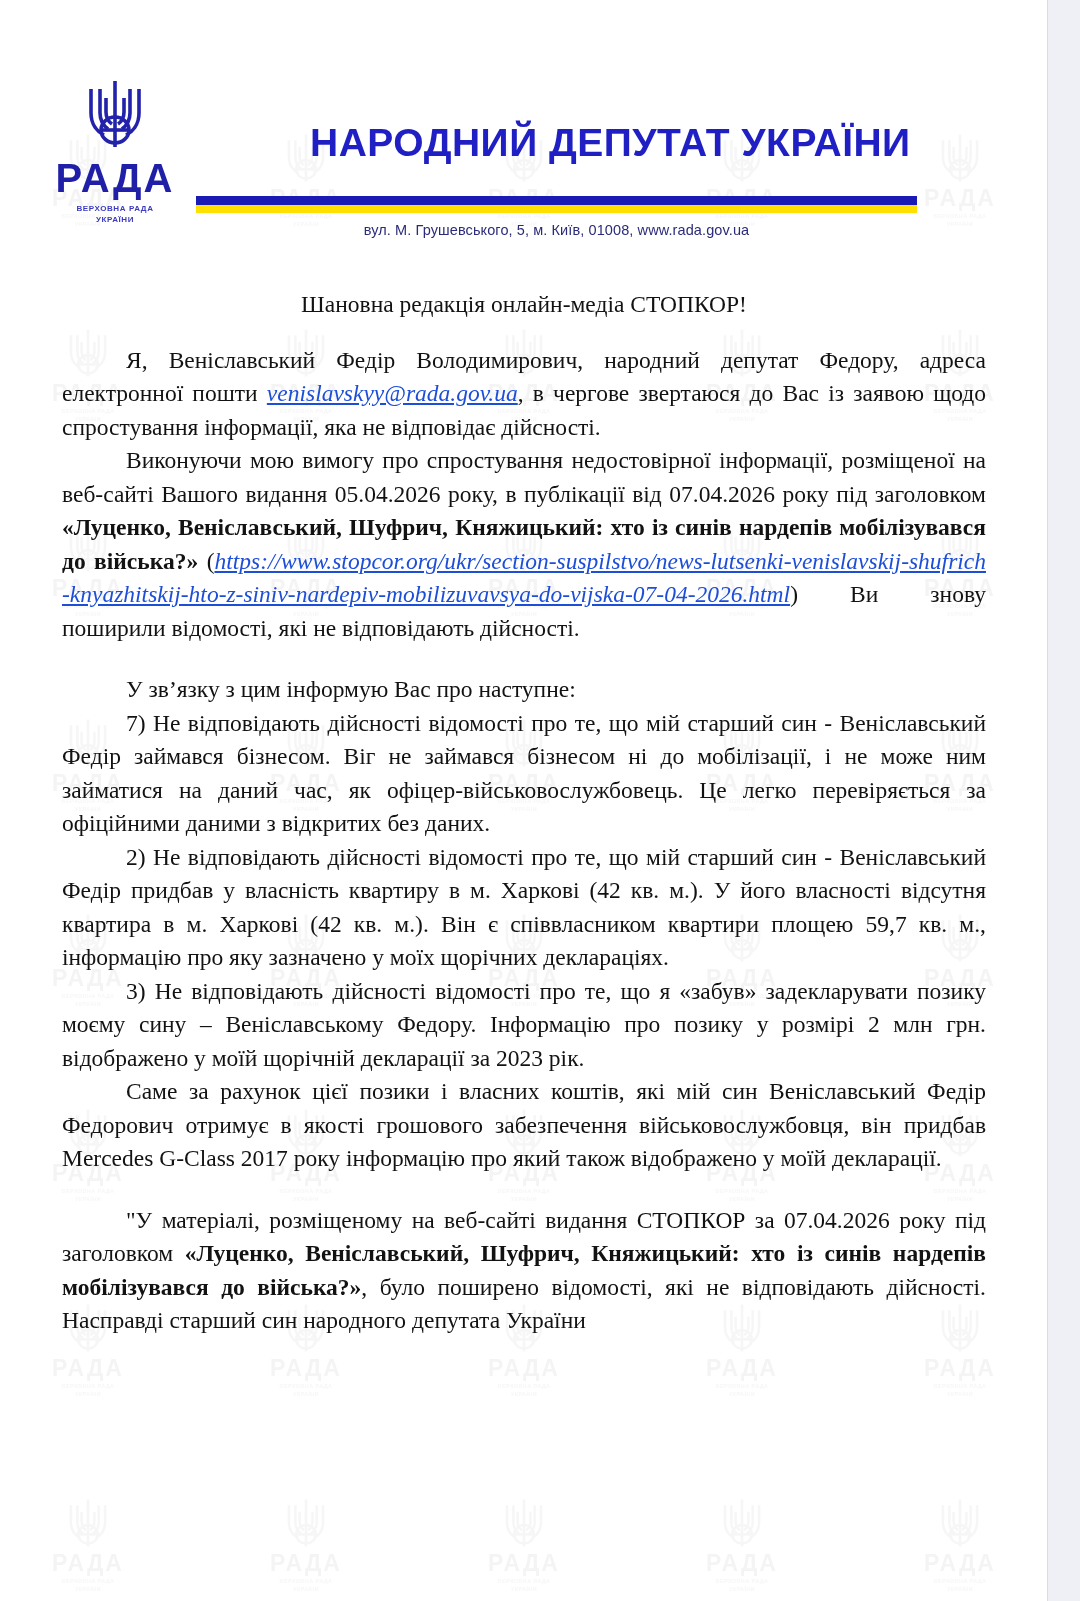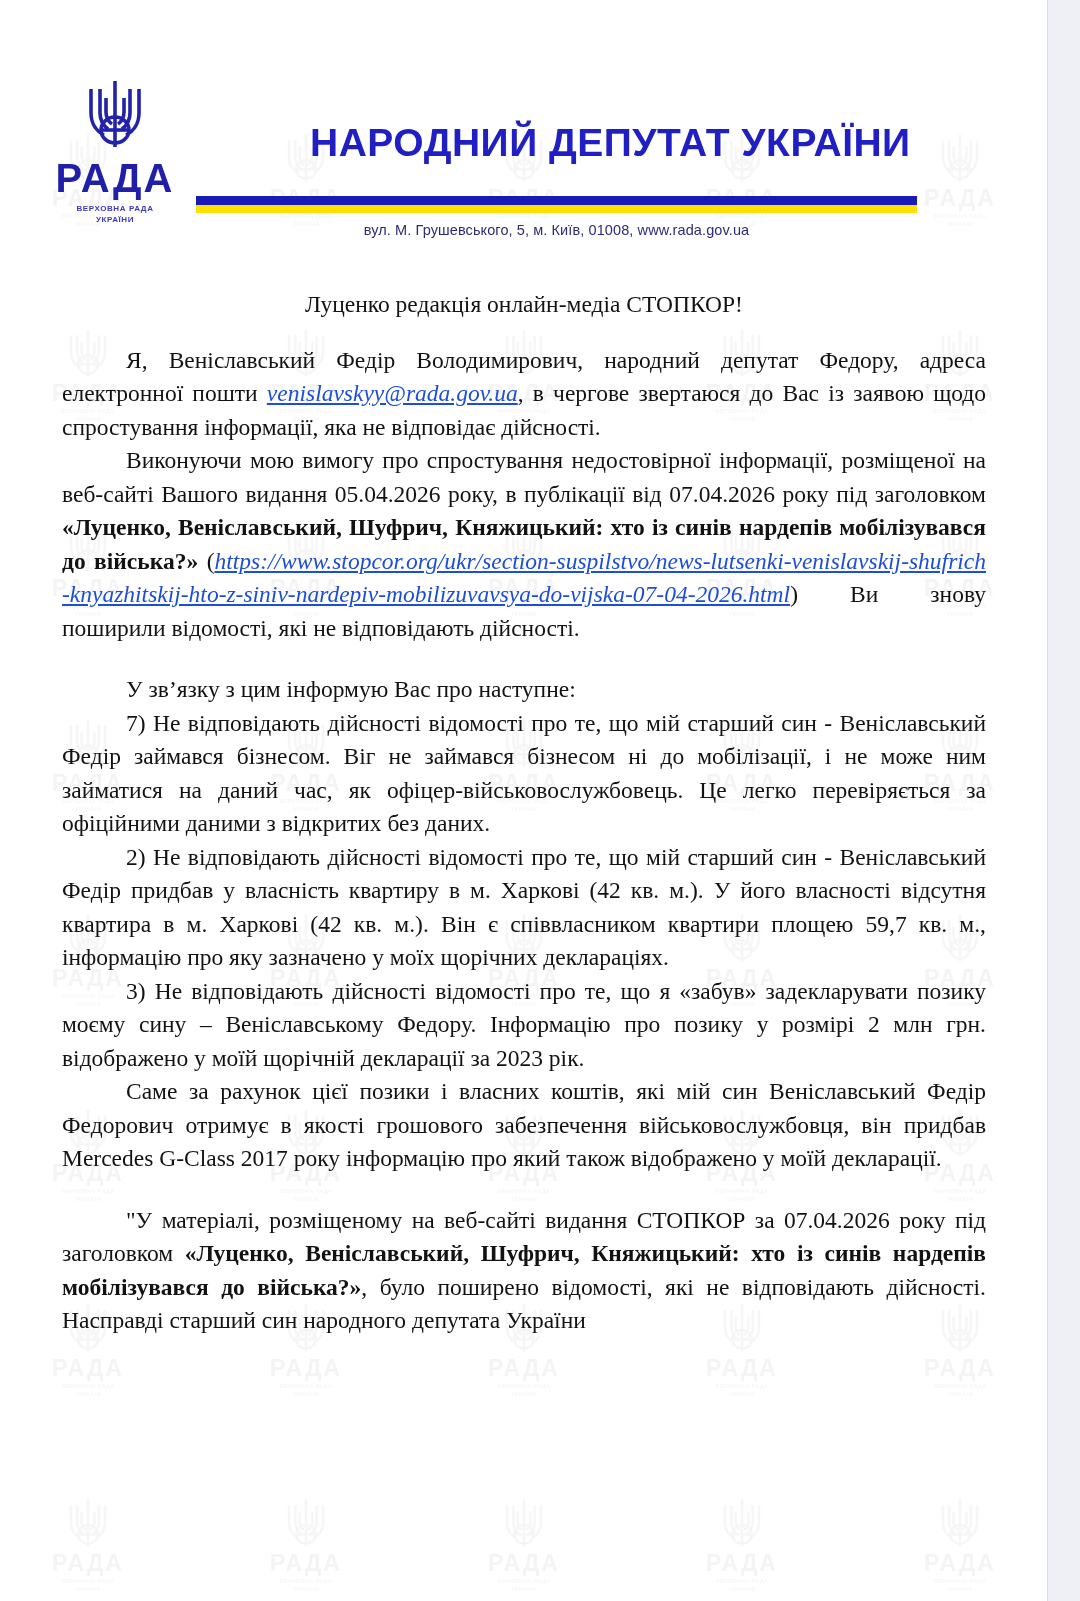--- a/index.html
+++ b/index.html
@@ -906,21 +906,21 @@
       <div id="flag-rule">
         <div class="bar-blue"></div>
         <div class="bar-yellow"></div>
       </div>
 
       <div id="address-line">вул. М. Грушевського, 5, м. Київ, 01008,  www.rada.gov.ua</div>
     </div>
 
     <div id="letter-body">
 
-      <p id="salutation">Луценко редакція онлайн-медіа СТОПКОР!</p>
+      <p id="salutation">Шановна редакція онлайн-медіа СТОПКОР!</p>
 
       <p class="para"><span>Я, Веніславський Федір Володимирович, народний депутат Федору, адреса електронної пошти </span><a class="lnk">venislavskyy@rada.gov.ua</a><span>, в чергове звертаюся до Вас із заявою щодо спростування інформації, яка не відповідає дійсності.</span></p>
 
       <p class="para"><span>Виконуючи мою вимогу про спростування недостовірної інформації, розміщеної на веб-сайті Вашого видання 05.04.2026 року, в публікації від 07.04.2026 року під заголовком </span><span class="em-bold">«Луценко, Веніславський, Шуфрич, Княжицький: хто із синів нардепів мобілізувався до війська?»</span><span> (</span><a class="lnk">https://www.stopcor.org/ukr/section-suspilstvo/news-lutsenki-venislavskij-shufrich-knyazhitskij-hto-z-siniv-nardepiv-mobilizuvavsya-do-vijska-07-04-2026.html</a><span>) Ви знову поширили відомості, які не відповідають дійсності.</span></p>
 
       <p class="para spaced">У зв’язку з цим інформую Вас про наступне:</p>
 
       <p class="para">7) Не відповідають дійсності відомості про те, що мій старший син - Веніславський Федір займався бізнесом. Віг не займався бізнесом ні до мобілізації, і не може ним займатися на даний час, як офіцер-військовослужбовець. Це легко перевіряється за офіційними даними з відкритих без даних.</p>
 
       <p class="para">2) Не відповідають дійсності відомості про те, що мій старший син - Веніславський Федір придбав у власність квартиру в м. Харкові (42 кв. м.). У його власності відсутня квартира в м. Харкові (42 кв. м.). Він є співвласником квартири площею 59,7 кв. м., інформацію про яку зазначено у моїх щорічних деклараціях.</p>

